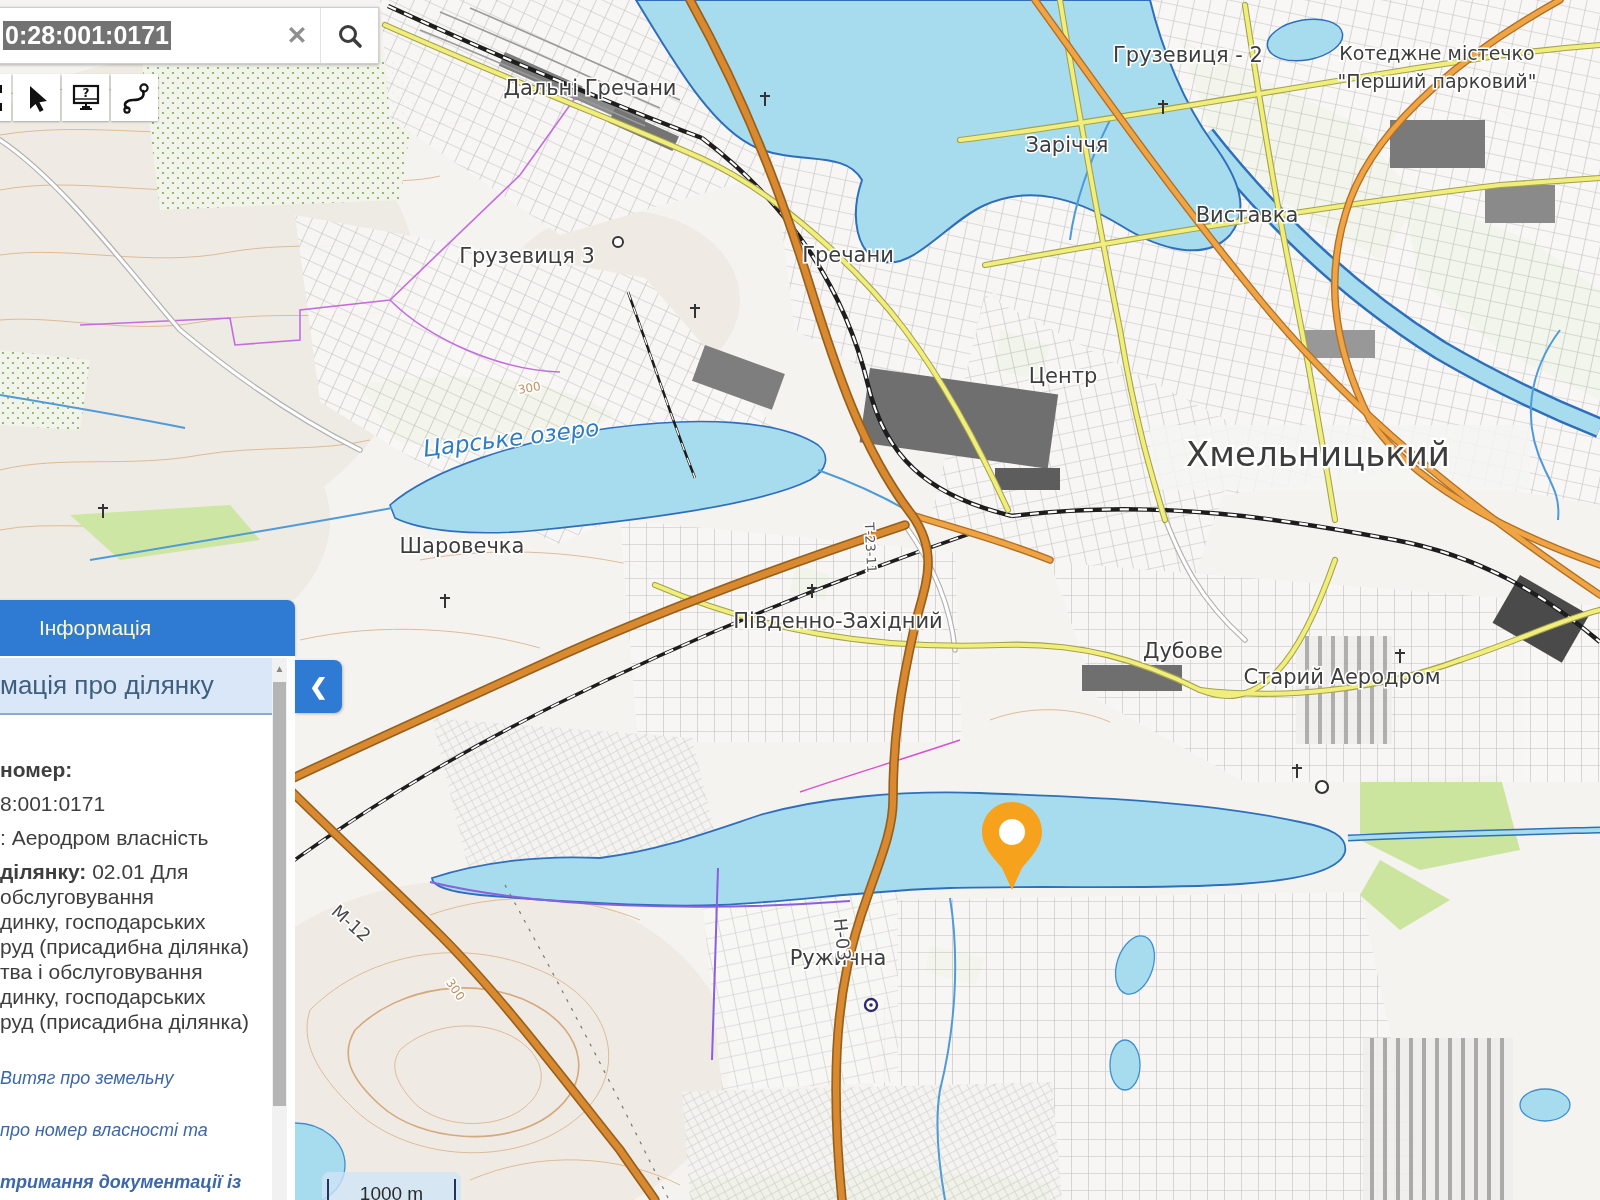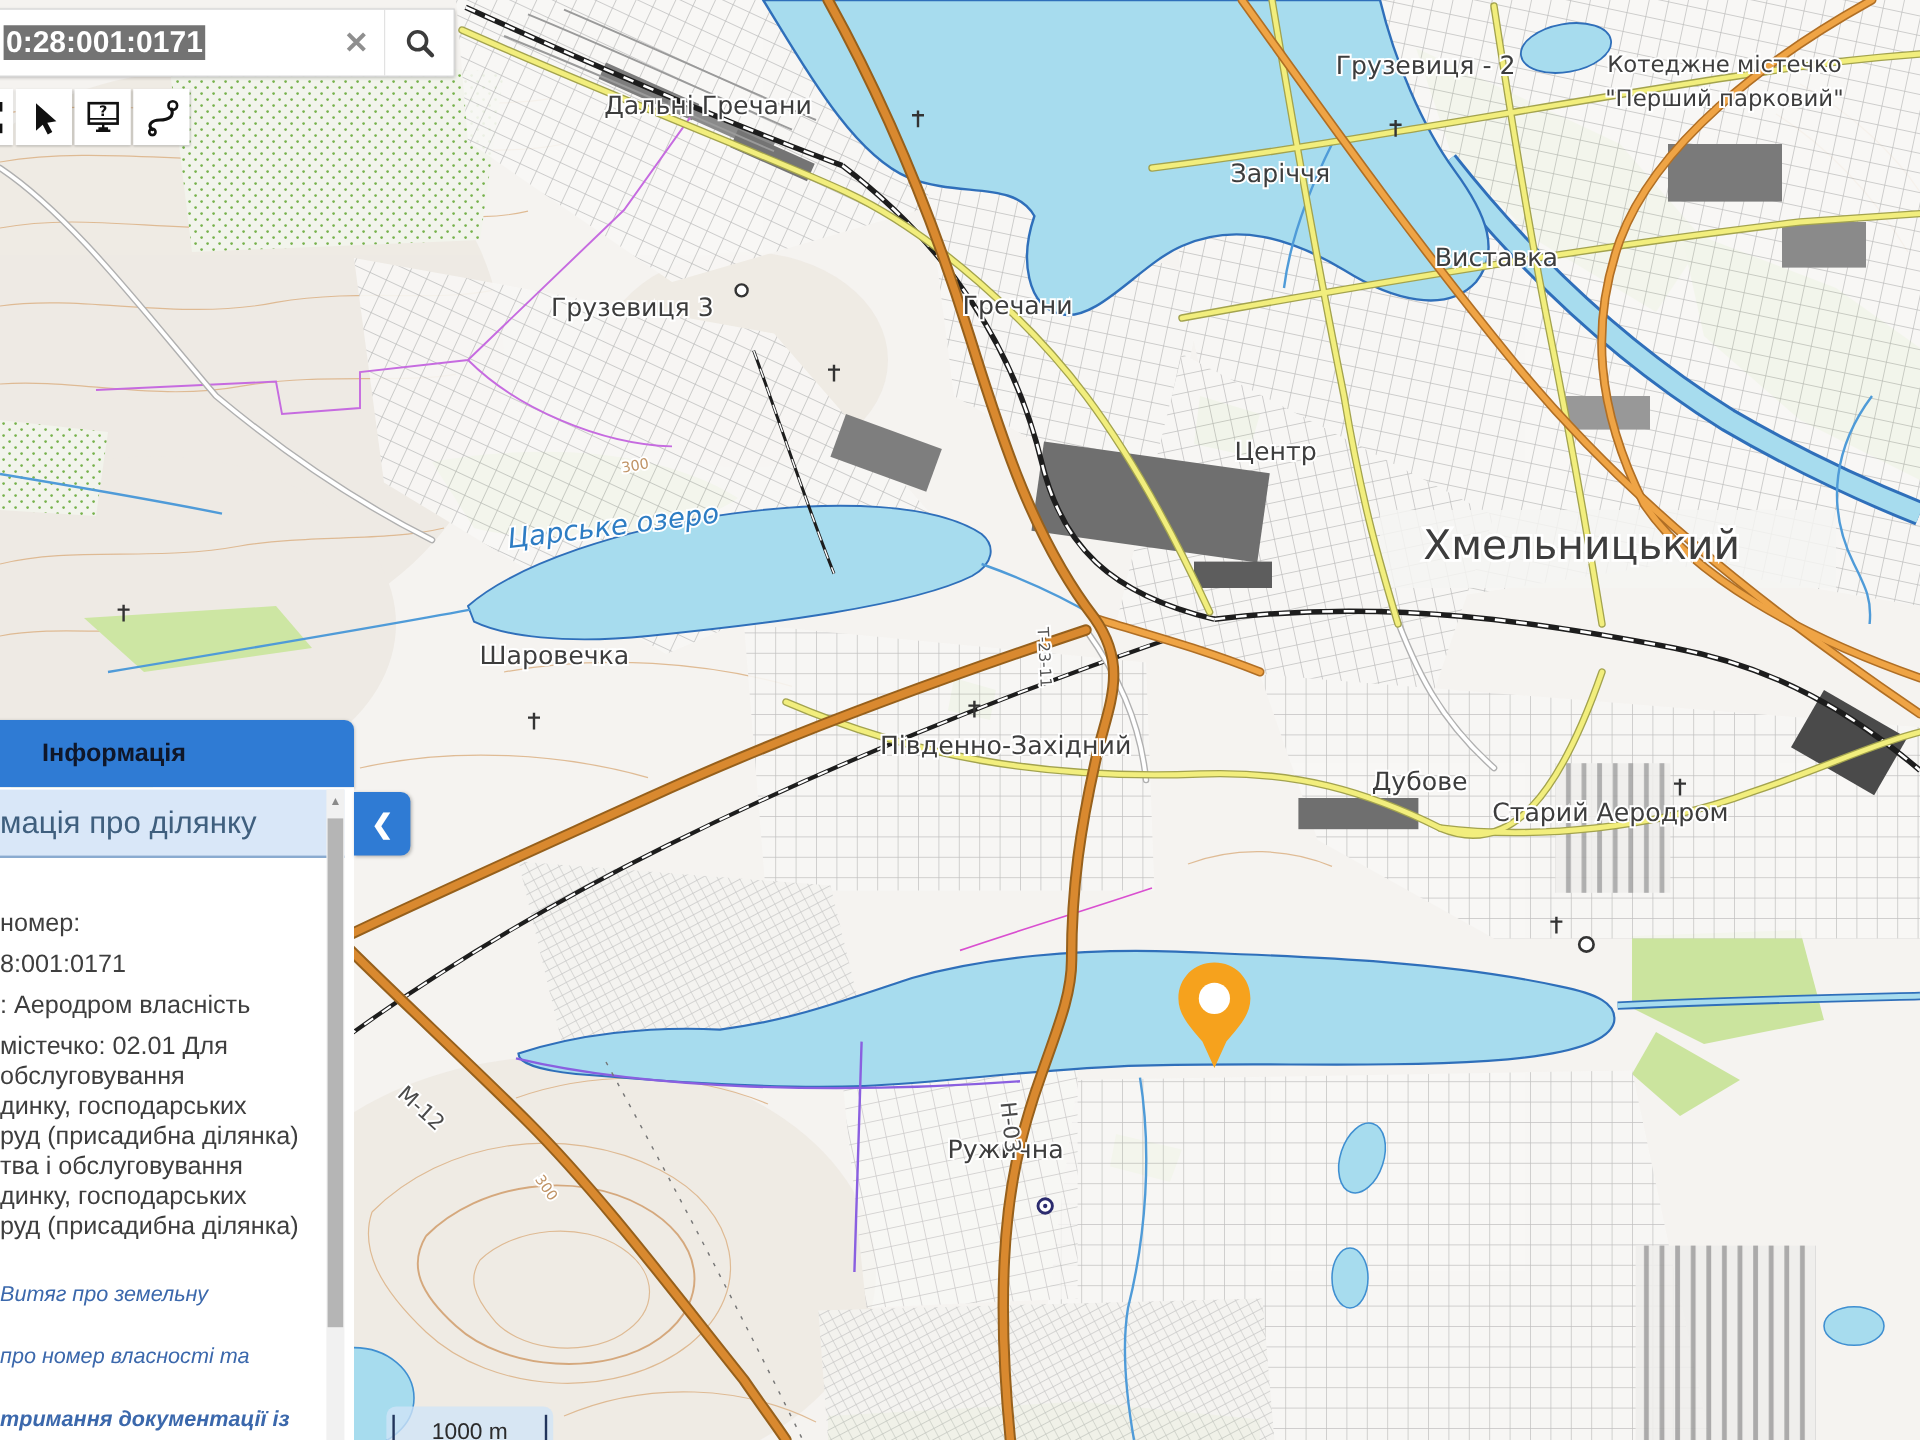--- a/index.html
+++ b/index.html
@@ -17,30 +17,30 @@
 
   
   .toolbar{position:absolute;left:-36px;top:74px;display:flex;gap:2px;z-index:30;}
   .tool-btn{width:47px;height:47px;background:#fff;box-shadow:0 1px 2px rgba(0,0,0,.3);
     display:flex;align-items:center;justify-content:center;cursor:pointer;}
 
   
   .panel{position:absolute;left:-105px;top:600px;width:400px;height:600px;z-index:25;}
   .panel-header{height:56px;background:#2f7bd4;border-radius:0 8px 0 0;display:flex;align-items:center;justify-content:center;
     box-shadow:0 1px 3px rgba(0,0,0,.3);}
-  .panel-header span{color:#0f172a;font-size:21px;font-weight:bold;}
+  .panel-header span{color:#fef9c3;font-size:21px;font-weight:normal;}
   .panel-body{position:relative;background:#fff;height:544px;overflow:hidden;}
   .panel-content{padding:22px 30px 0 105px;}
   .subheader{margin:2px 8px 0 16px;height:55px;background:#d9e7f8;border-bottom:2px solid #8aabd0;
     display:flex;align-items:center;}
   .subheader span{padding-left:105px;margin-left:-16px;font-size:26px;color:#3f5f7e;white-space:nowrap;}
   .rows{margin-top:20px;}
   .row{font-size:21px;line-height:25px;color:#3e3e3e;white-space:nowrap;}
   .row.field{margin-top:9px;}
-  .row b{font-weight:normal;}
+  .row b{font-weight:bold;}
   .links{margin-top:34px;}
   .link{font-size:18px;color:#3b68ac;margin-bottom:31px;white-space:nowrap;cursor:pointer;font-style:italic;}
   .link.strong{font-weight:bold;}
   .vscroll{position:absolute;right:8px;top:2px;width:15px;height:542px;background:#f1f1f1;}
   .vscroll .arrow{display:block;text-align:center;font-size:10px;color:#8a8a8a;padding-top:5px;cursor:pointer;}
   .vscroll .thumb{position:absolute;left:1px;top:24px;width:13px;height:424px;background:#b5b5b5;cursor:pointer;}
 
   .collapse-btn{position:absolute;left:295px;top:660px;width:47px;height:53px;background:#2f7bd4;
     border-radius:0 8px 8px 0;display:flex;align-items:center;justify-content:center;cursor:pointer;z-index:26;
     box-shadow:1px 1px 3px rgba(0,0,0,.25);}
@@ -370,21 +370,21 @@
   </div>
   <div class="panel-body">
     <div class="subheader">
       <span>мація про ділянку</span>
     </div>
     <div class="panel-content">
       <div class="rows" id="panel-rows">
             <div class="row field"><b>номер:</b></div>
             <div class="row field">8:001:0171</div>
             <div class="row field">: Аеродром власність</div>
-            <div class="row field"><b>містечко:</b> 02.01 Для</div>
+            <div class="row field"><b>ділянку:</b> 02.01 Для</div>
             <div class="row cont">обслуговування</div>
             <div class="row cont">динку, господарських</div>
             <div class="row cont">руд (присадибна ділянка)</div>
             <div class="row cont">тва і обслуговування</div>
             <div class="row cont">динку, господарських</div>
             <div class="row cont">руд (присадибна ділянка)</div>
           </div>
       <div class="links" id="panel-links">
             <div class="link">Витяг про земельну</div>
             <div class="link">про номер власності та</div>

